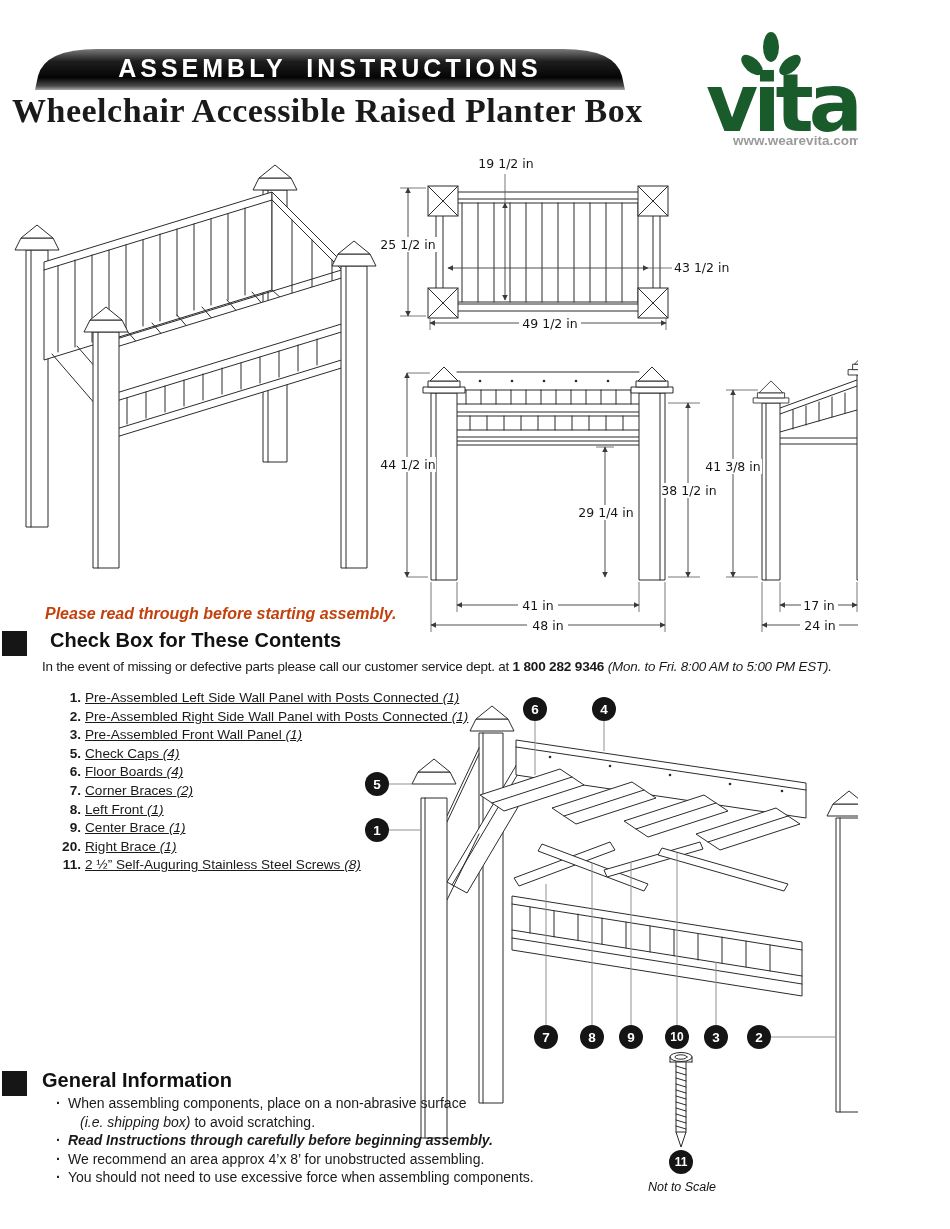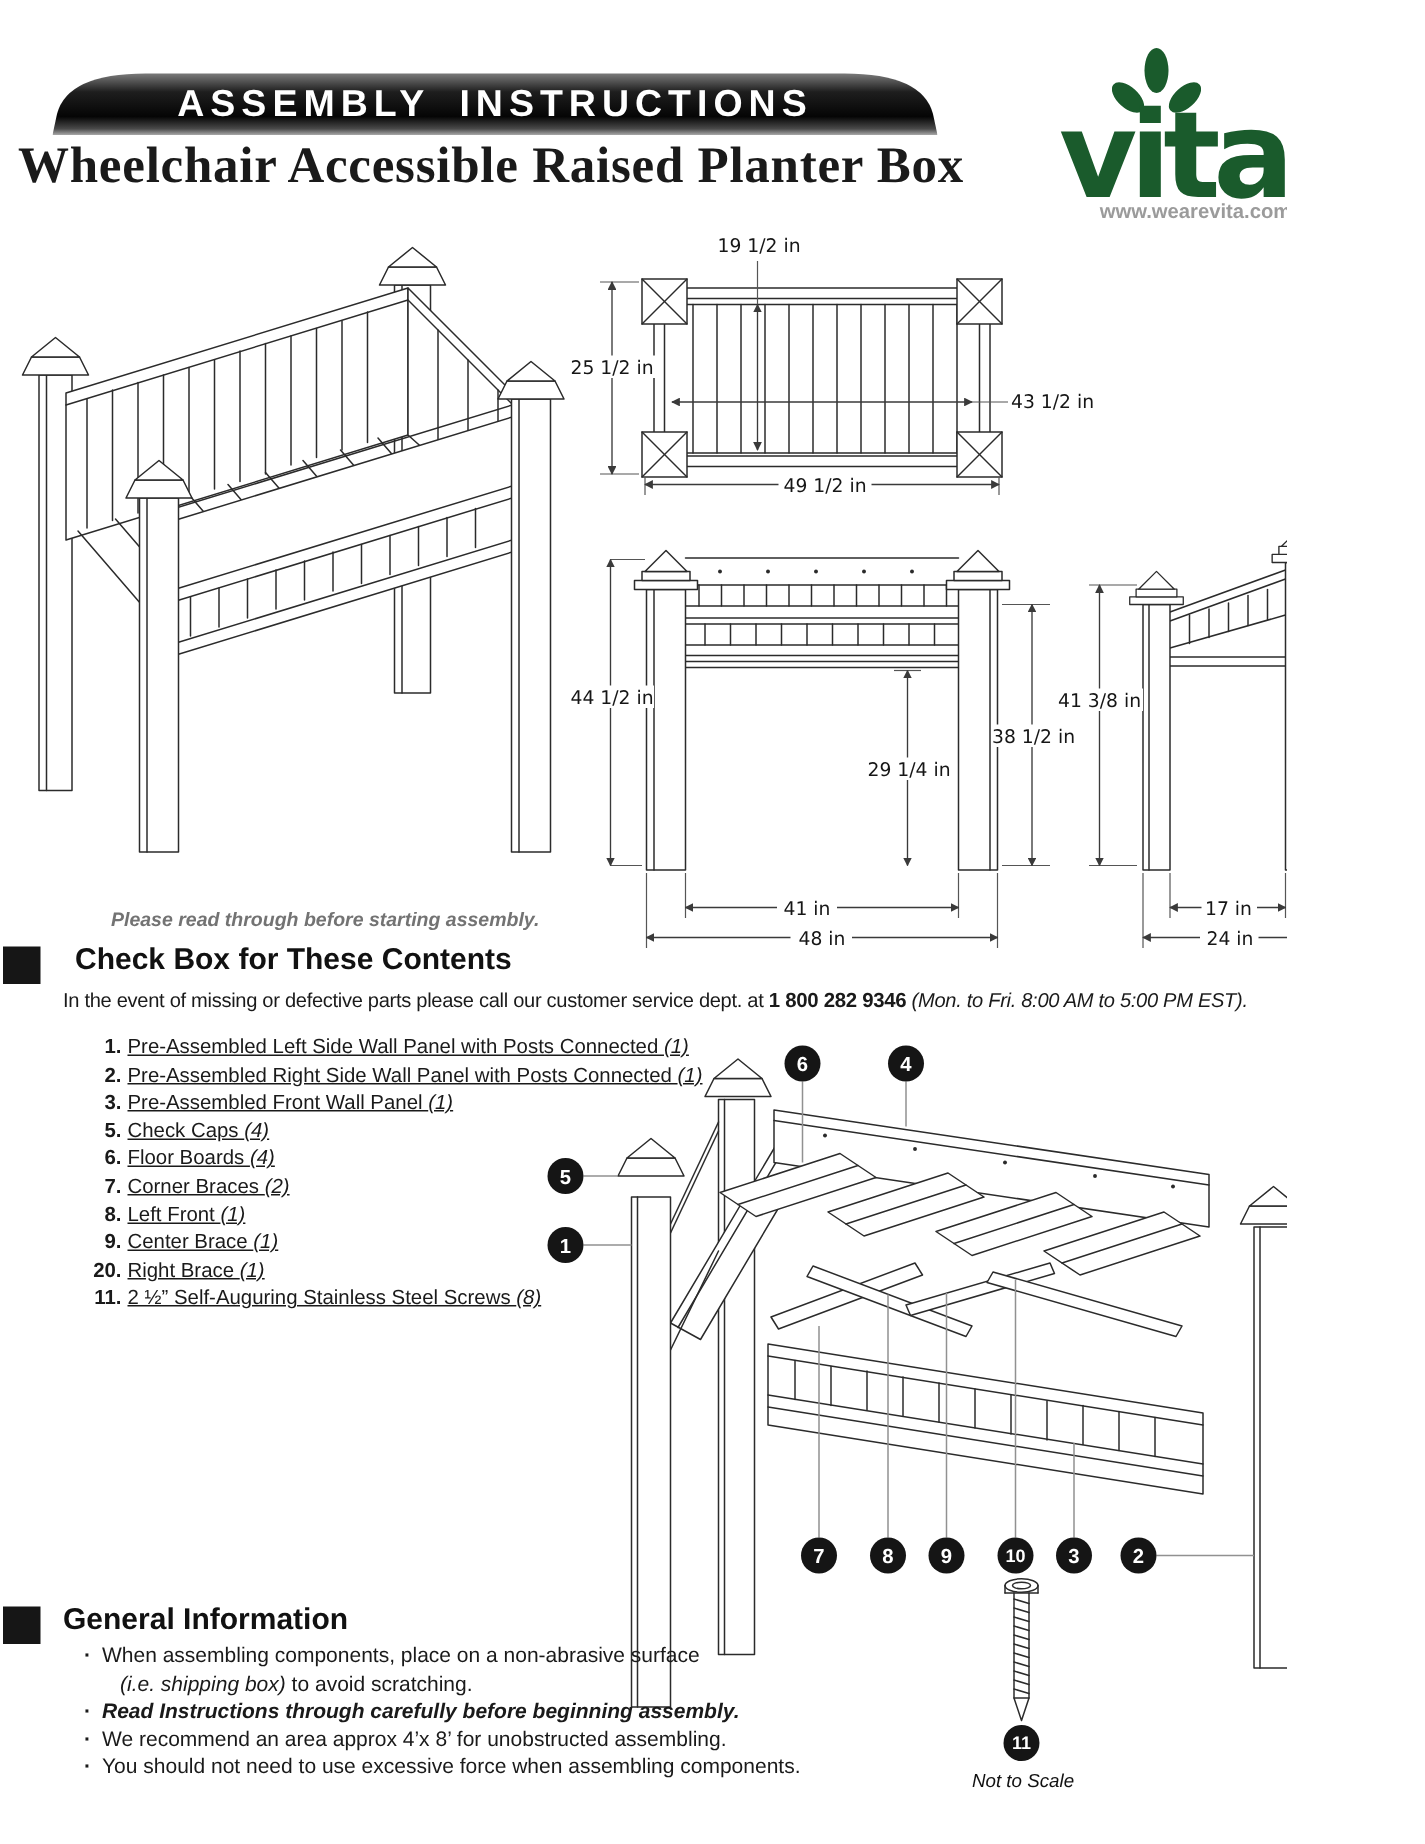--- a/index.html
+++ b/index.html
@@ -16,21 +16,21 @@
   #logo-word{font-family:"DejaVu Sans",sans-serif;font-weight:bold;font-size:80px;letter-spacing:-5px;}
   
   .ln{fill:none;stroke:#2b2b2b;stroke-width:1;stroke-linejoin:round;stroke-linecap:round;}
   .fw{fill:#ffffff;stroke:#2b2b2b;stroke-width:1;stroke-linejoin:round;}
   .dim{fill:none;stroke:#3a3a3a;stroke-width:0.9;}
   .tick{fill:none;stroke:#555;stroke-width:0.8;}
   .wbg{fill:#ffffff;}
   .dimtext{font-family:"DejaVu Sans",sans-serif;font-size:12.5px;fill:#161616;}
   .dot{fill:#2b2b2b;}
   
-  #notice{left:45px;top:605px;font-size:13px;font-weight:bold;font-style:italic;color:#737373;margin-left:29px;}
+  #notice{left:45px;top:605px;font-size:16px;font-weight:bold;font-style:italic;color:#c2410c;}
   .sq{width:25px;height:25px;background:#161616;}
   .h1{font-size:20px;font-weight:bold;color:#111;}
   #service-line{left:42px;top:659px;font-size:13.4px;width:860px;letter-spacing:-0.2px;}
   #service-line b{font-size:13.6px;}
   .it{font-style:italic;}
   
   #parts-list{left:54px;top:689px;font-size:13.6px;line-height:18.6px;text-decoration:underline;}
   .pl-num{display:inline-block;width:27px;text-align:right;font-weight:bold;margin-right:4px;}
   
   .leader{stroke:#919191;stroke-width:1;fill:none;}

